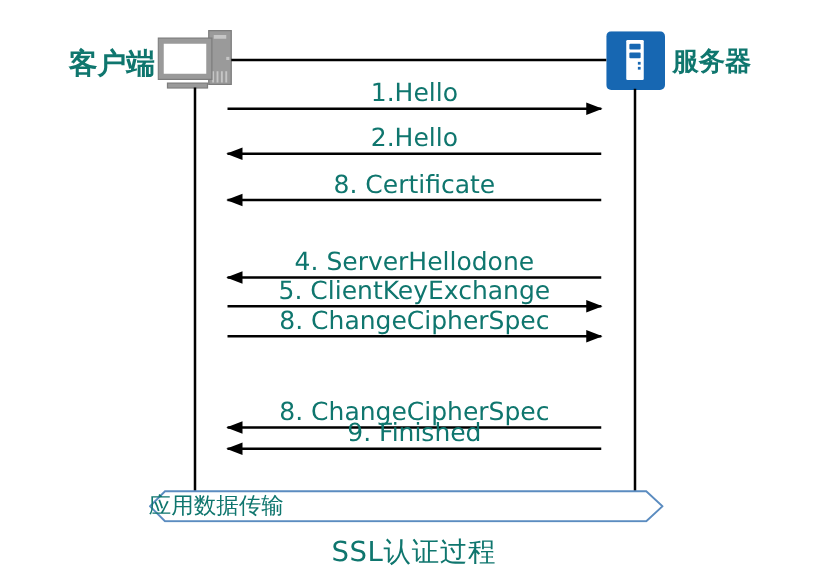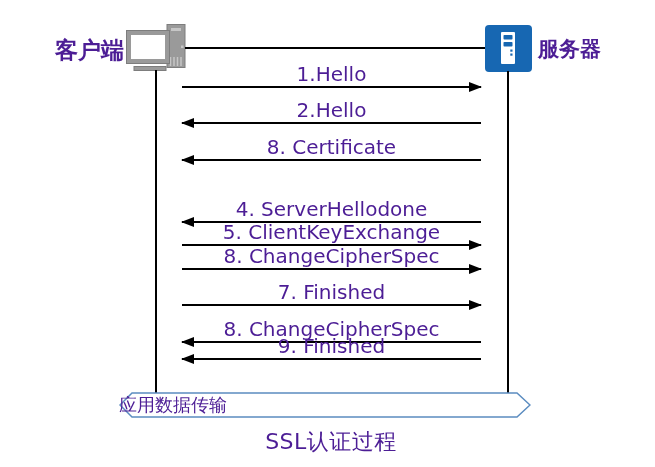--- a/index.html
+++ b/index.html
@@ -1,18 +1,18 @@
 <!DOCTYPE html>
 <html><head>
 <meta charset="utf-8">
 <style>
   html,body{margin:0;padding:0;background:#ffffff;}
   #stage{
     position:relative;width:655px;height:467px;background:#fff;overflow:hidden;
-    font-family:"DejaVu Sans","Liberation Sans",sans-serif;color:#4c1d95;
+    font-family:"DejaVu Sans","Liberation Sans",sans-serif;color:#0f766e;
     --line:#000000;--server-blue:#1767b2;--client-gray:#9a9a9a;--banner-blue:#5b8cc0;
   }
   .abs{position:absolute;}
   
   #client-label{left:48px;top:35px;width:76px;font-size:23px;font-weight:bold;text-align:right;white-space:nowrap;}
   #server-label{left:538px;top:35px;font-size:21px;font-weight:bold;white-space:nowrap;}
   
   #client-icon{left:126px;top:24px;}
   #server-icon{left:485px;top:25px;}
   
@@ -107,26 +107,20 @@
         <div class="msg-line dir-right">
           <span class="arrowhead"></span>
         </div>
       </div>
       <div class="msg-row" style="top: 244px;">
         <div class="msg-label">8. ChangeCipherSpec</div>
         <div class="msg-line dir-right">
           <span class="arrowhead"></span>
         </div>
       </div>
-      <div class="msg-row" style="top: 280.4px;">
-        <div class="msg-label">7. Finished</div>
-        <div class="msg-line dir-right">
-          <span class="arrowhead"></span>
-        </div>
-      </div>
       <div class="msg-row" style="top: 316.8px;">
         <div class="msg-label">8. ChangeCipherSpec</div>
         <div class="msg-line dir-left">
           <span class="arrowhead"></span>
         </div>
       </div>
       <div class="msg-row" style="top: 334px;">
         <div class="msg-label">9. Finished</div>
         <div class="msg-line dir-left">
           <span class="arrowhead"></span>

